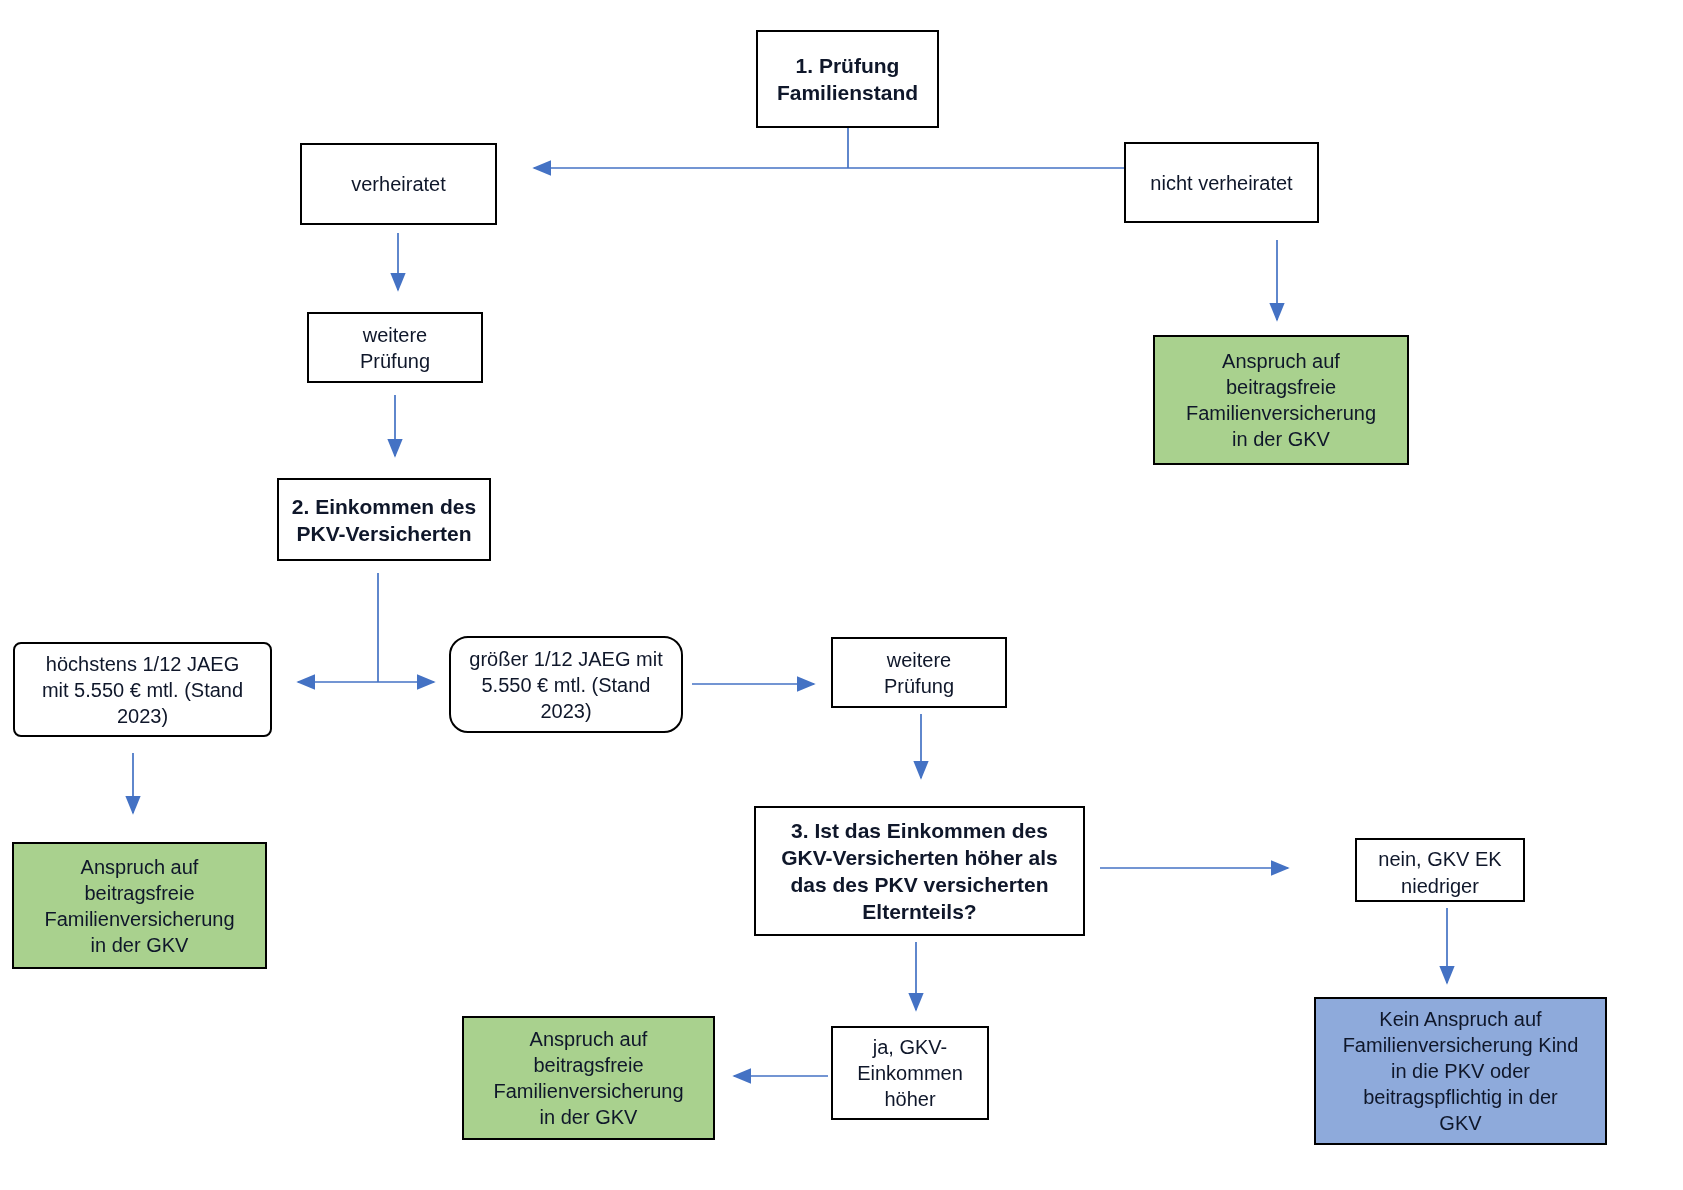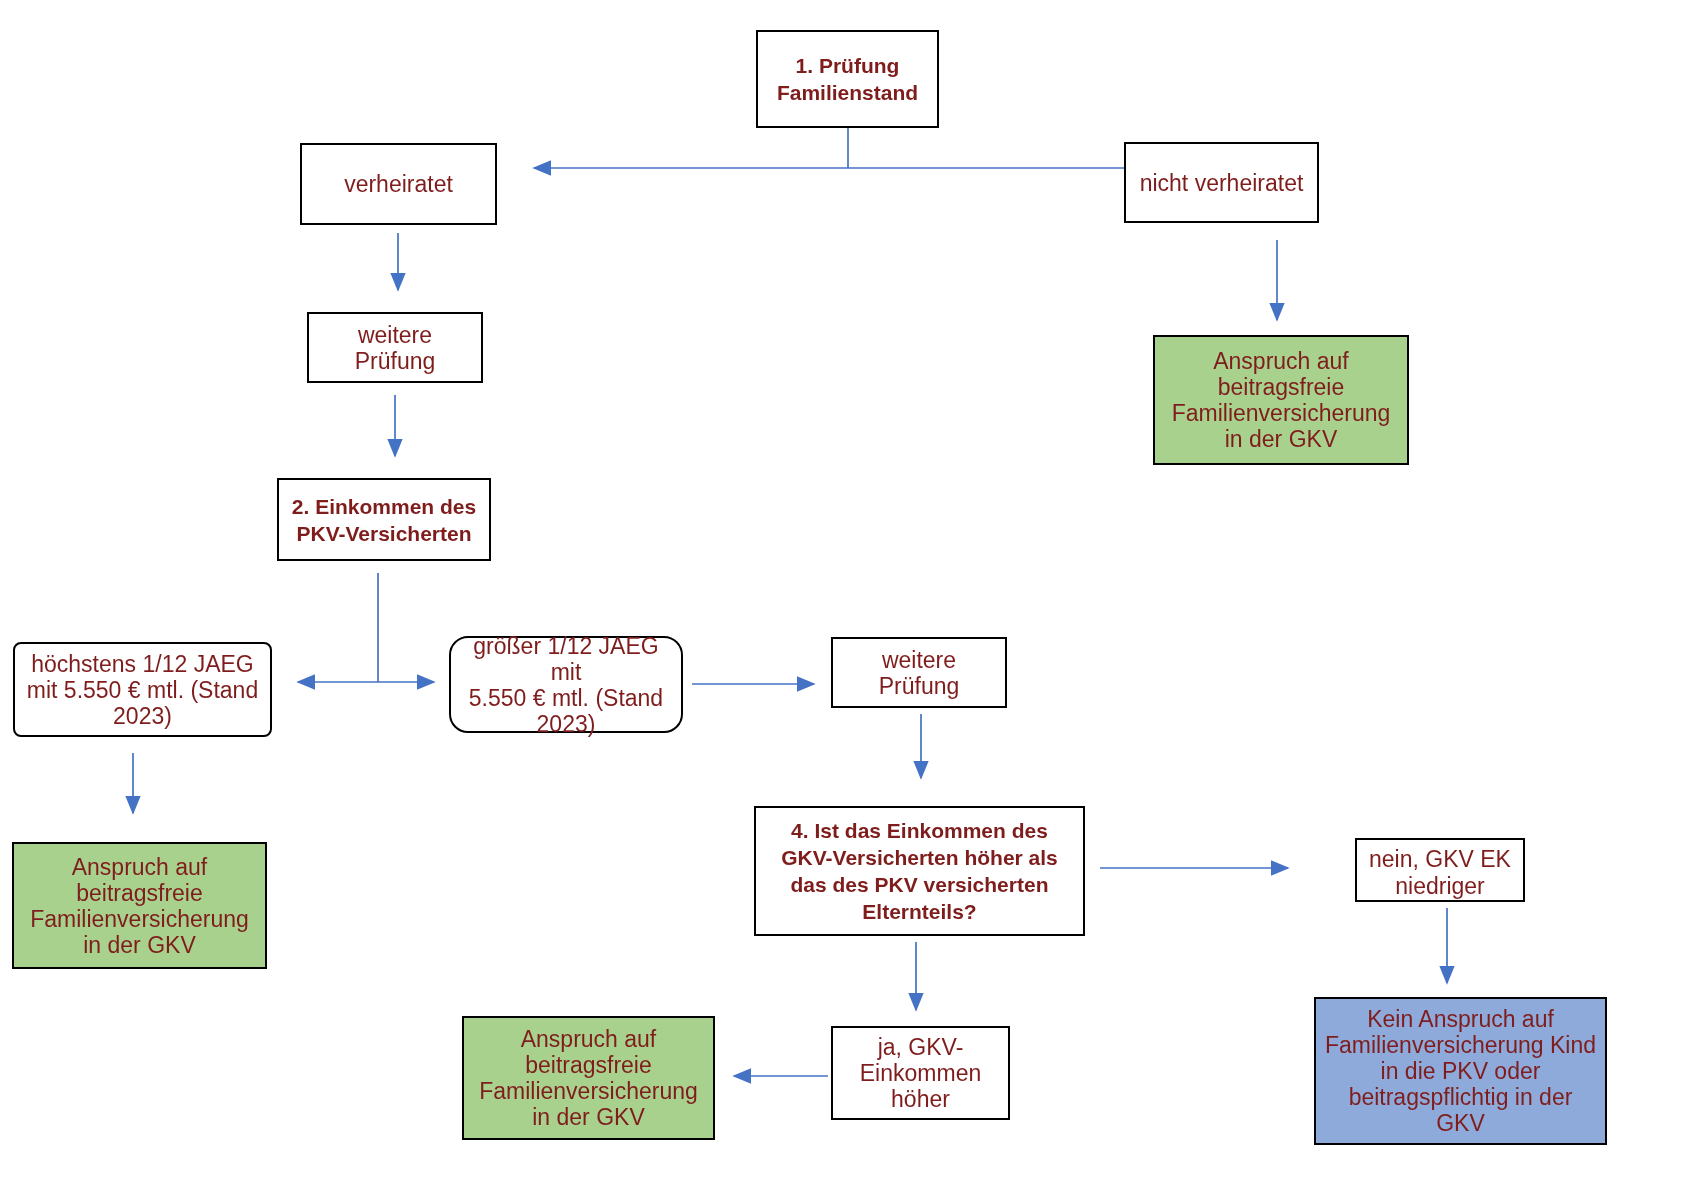--- a/index.html
+++ b/index.html
@@ -1,34 +1,34 @@
 <!DOCTYPE html>
 <html style="--positive-fill: #A9D18E; --negative-fill: #8EAADB;"><head>
 <meta charset="utf-8">
 <style>
   html,body{margin:0;padding:0;background:#ffffff;}
   .canvas{
     position:relative;
     width:1683px;height:1190px;
     background:#ffffff;
     font-family:"Liberation Sans","DejaVu Sans",sans-serif;
-    color:#7f1d1d;
+    color:#0f172a;
     overflow:hidden;
   }
   .connector-layer{position:absolute;left:0;top:0;width:1683px;height:1190px;}
   .node{
     position:absolute;
     box-sizing:border-box;
     border:2px solid #000000;
     background:#ffffff;
     display:flex;
     align-items:center;
     justify-content:center;
     text-align:center;
-    font-size:23px;
+    font-size:20px;
     line-height:26px;
     white-space:pre-line;
     padding:2px 6px;
   }
   .node.bold{font-weight:bold;font-size:21px;line-height:27px;}
   .node.green{background:var(--positive-fill,#A9D18E);}
   .node.blue{background:var(--negative-fill,#8EAADB);}
   .node.clip{
     align-items:flex-start;
     padding-top:6px;
@@ -94,35 +94,35 @@
 Familienversicherung
 in der GKV</div>
 
   <div class="node" style="left:449px;top:636px;width:234px;height:97px;border-radius:19px;">größer 1/12 JAEG mit
 5.550 € mtl. (Stand
 2023)</div>
 
   <div class="node" style="left:831px;top:637px;width:176px;height:71px;">weitere
 Prüfung</div>
 
-  <div class="node bold" style="left:754px;top:806px;width:331px;height:130px;">4. Ist das Einkommen des
+  <div class="node bold" style="left:754px;top:806px;width:331px;height:130px;">3. Ist das Einkommen des
 GKV-Versicherten höher als
 das des PKV versicherten
 Elternteils?</div>
 
   <div class="node blue" style="left:1314px;top:997px;width:293px;height:148px;">Kein Anspruch auf
 Familienversicherung Kind
 in die PKV oder
 beitragspflichtig in der
 GKV</div>
 
   <div class="node clip" style="left:1355px;top:838px;width:170px;height:64px;">nein, GKV EK
 niedriger</div>
 
-  <div class="node" style="left:831px;top:1026px;width:179px;height:94px;">ja, GKV-
+  <div class="node" style="left:831px;top:1026px;width:158px;height:94px;">ja, GKV-
 Einkommen
 höher</div>
 
   <div class="node green" style="left:462px;top:1016px;width:253px;height:124px;">Anspruch auf
 beitragsfreie
 Familienversicherung
 in der GKV</div>
 
 </div>
 

